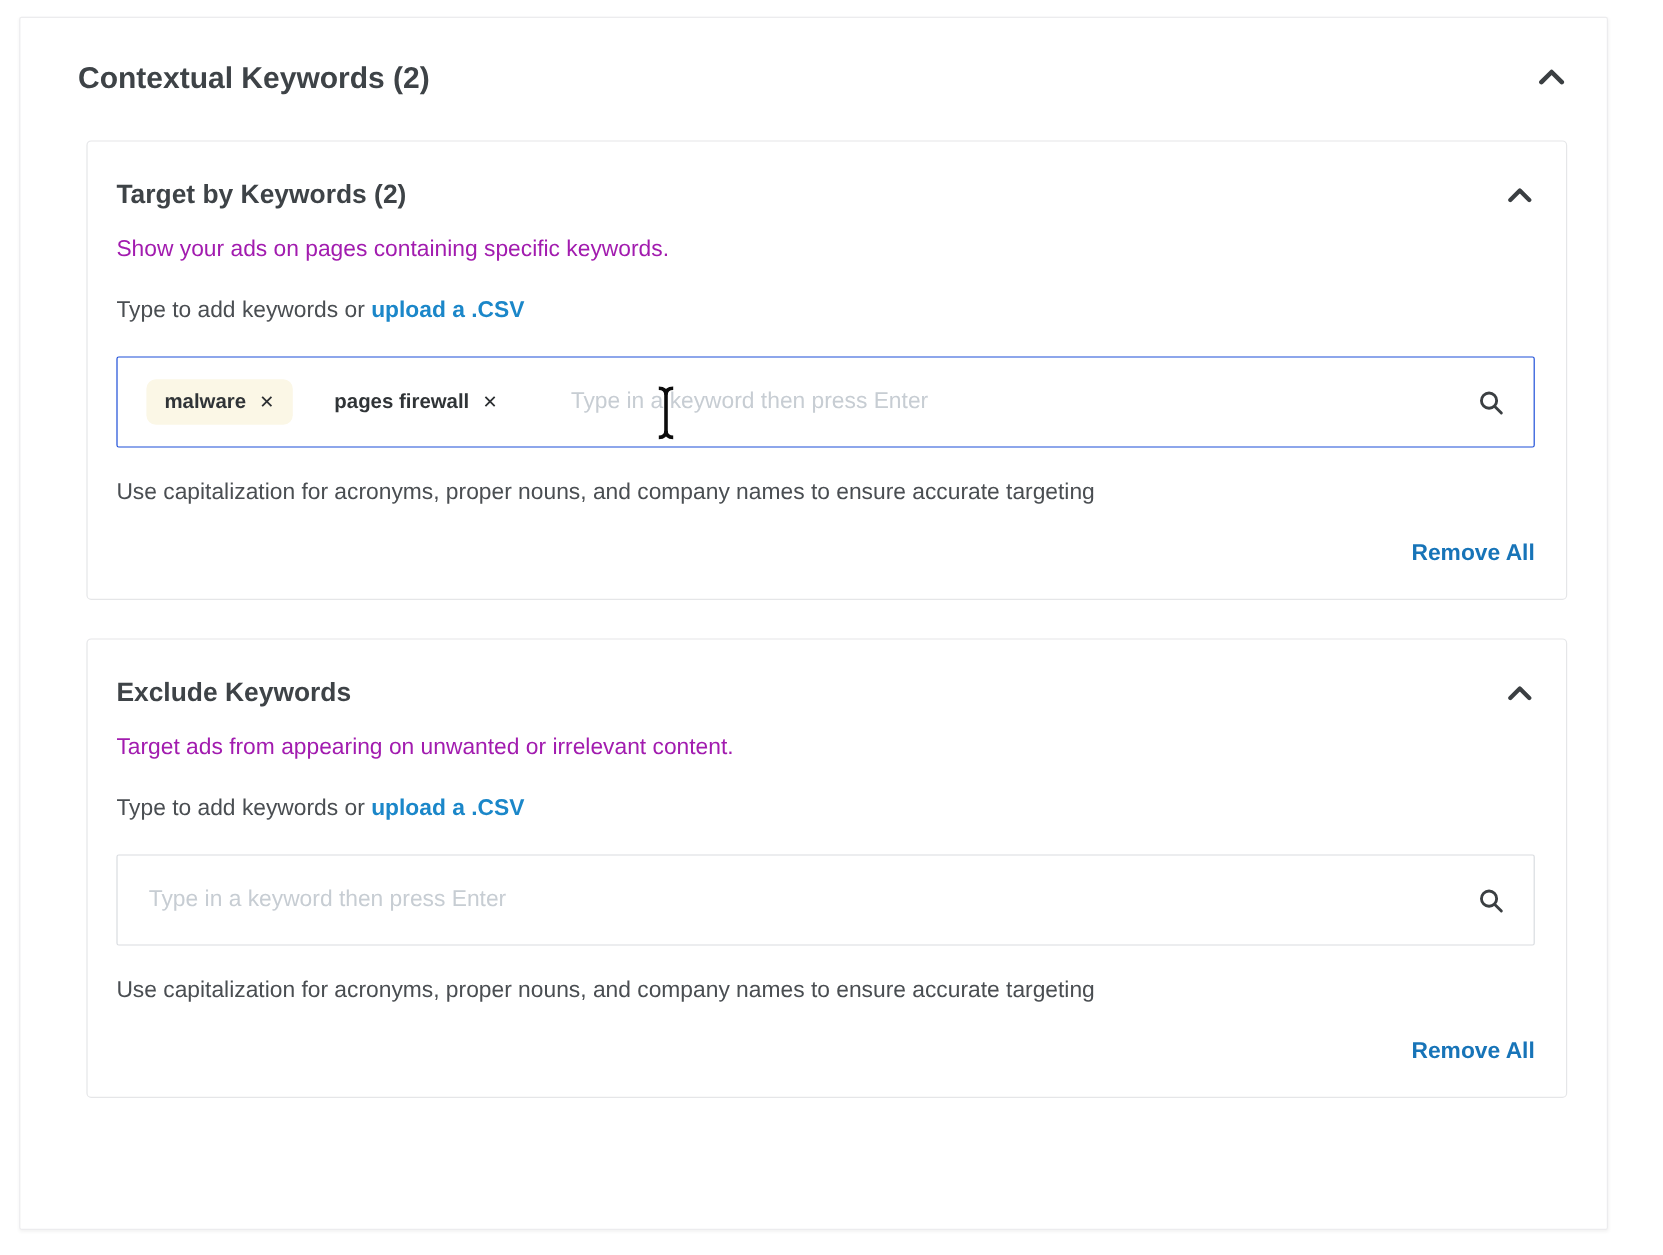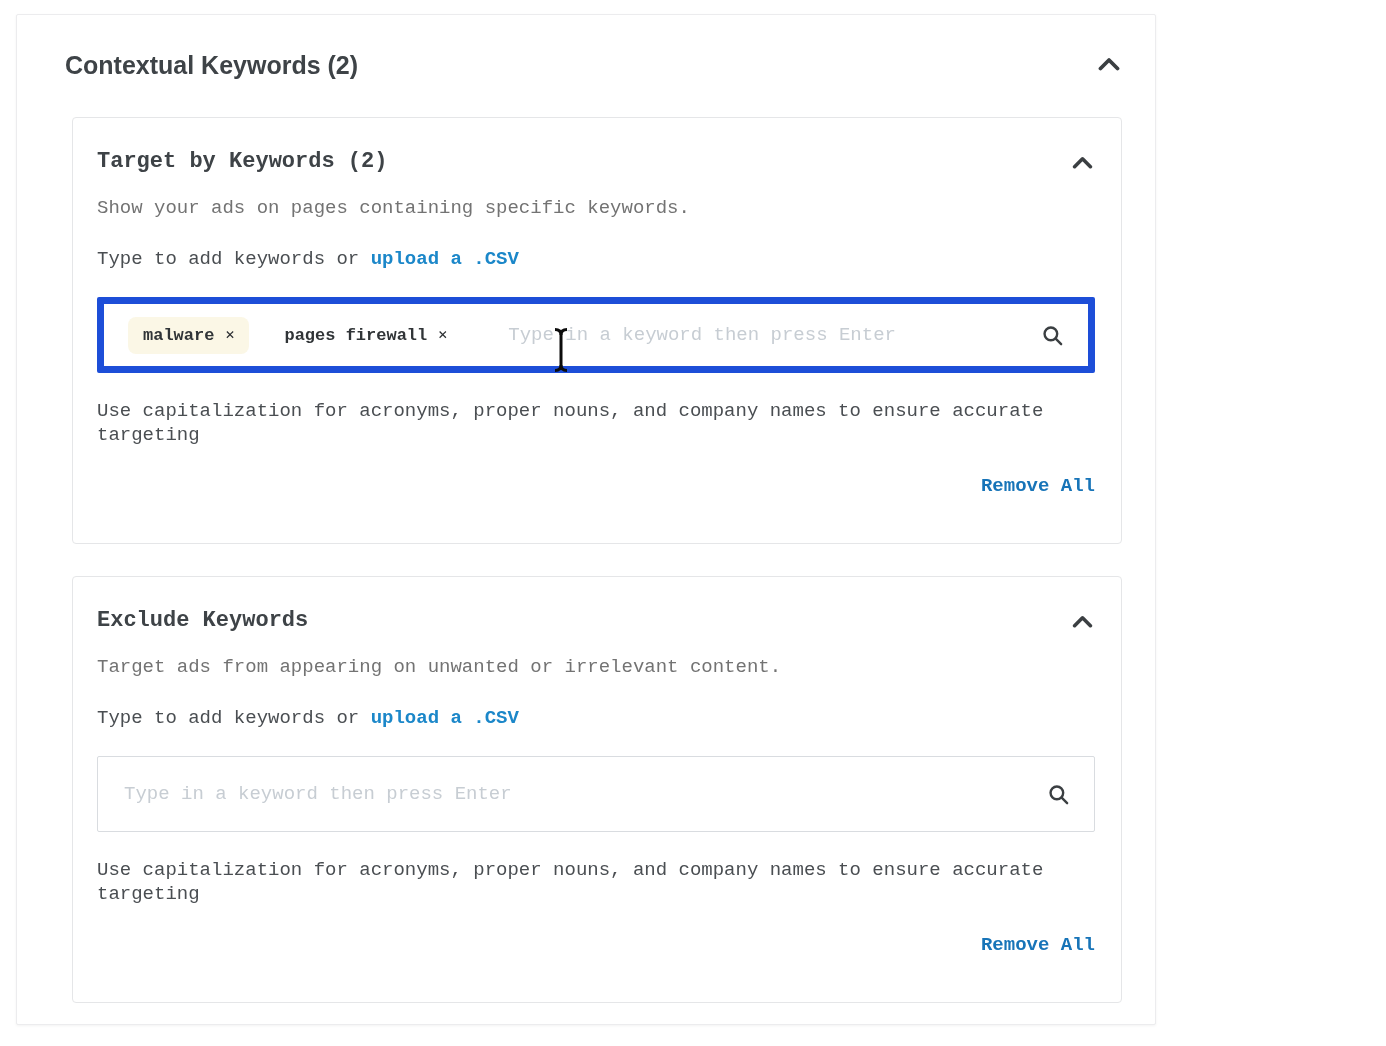--- a/index.html
+++ b/index.html
@@ -2,45 +2,45 @@
 <html><head>
 <meta charset="utf-8">
 <style>
   html,body{margin:0;padding:0;background:#ffffff;}
   body{
     width:1386px;height:1046px;position:relative;overflow:hidden;
     font-family:"Liberation Sans","DejaVu Sans",sans-serif;
     color:#45494d;-webkit-font-smoothing:antialiased;
   }
   .outer-card{
-    position:absolute;left:16px;top:14px;width:1140px;height:1011px;
+    position:absolute;left:16px;top:14px;width:1324px;height:1011px;
     box-sizing:border-box;background:#fff;border:1px solid #ececee;
     border-radius:2px;box-shadow:0 1px 3px rgba(0,0,0,.05);
     padding:34px 33px 30px 48px;
   }
   .sec-header{display:flex;align-items:flex-start;justify-content:space-between;}
   .sec-title{font-size:25px;font-weight:700;color:#3e4347;line-height:32px;}
   .sec-subtitle{font-size:19px;color:#4a4e52;margin-top:10px;line-height:24px;}
   .chev-btn{background:none;border:none;padding:2px;cursor:pointer;line-height:0;margin-top:6px;}
   .inner-card{
     box-sizing:border-box;background:#fff;margin-left:7px;
     border:1px solid #e5e6e8;border-radius:4px;
-    padding:30px 26px 44px 24px;position:relative;font-family:Liberation Mono, monospace;
+    padding:30px 26px 24px 24px;position:relative;
   }
   .inner-card.first{margin-top:36px;}
   .inner-card.second{margin-top:32px;}
   .card-title{font-size:22px;font-weight:700;color:#3e4347;line-height:28px;}
-  .card-desc{font-size:19px;color:#737373;margin-top:20px;line-height:24px;}
+  .card-desc{font-size:19px;color:#a21caf;margin-top:20px;line-height:24px;}
   .add-row{font-size:19px;color:#4a4e52;margin-top:26px;line-height:26px;}
   .upload-link{font-weight:700;cursor:pointer;text-decoration:none;}
   .kw-box{
     box-sizing:border-box;margin-top:25px;height:76px;border-radius:2px;
     display:flex;align-items:center;padding:0 24px;position:relative;background:#fff;
   }
-  .kw-box.focused{border:7px solid #1d4ed8;}
+  .kw-box.focused{border:1px solid #1d4ed8;}
   .kw-box.idle{border:1px solid #d9dce0;}
   .chip{
     display:inline-flex;align-items:center;gap:11px;
     padding:9px 15px;border-radius:8px;margin-right:20px;
     font-size:17px;font-weight:700;color:#303437;white-space:nowrap;
   }
   .chip .chip-x{font-size:15px;font-weight:700;color:#2c2f32;cursor:pointer;line-height:1;}
   .kw-input{
     flex:1;border:none;outline:none;font-family:inherit;
     font-size:19px;color:#0c4a6e;margin-left:24px;min-width:60px;background:transparent;

